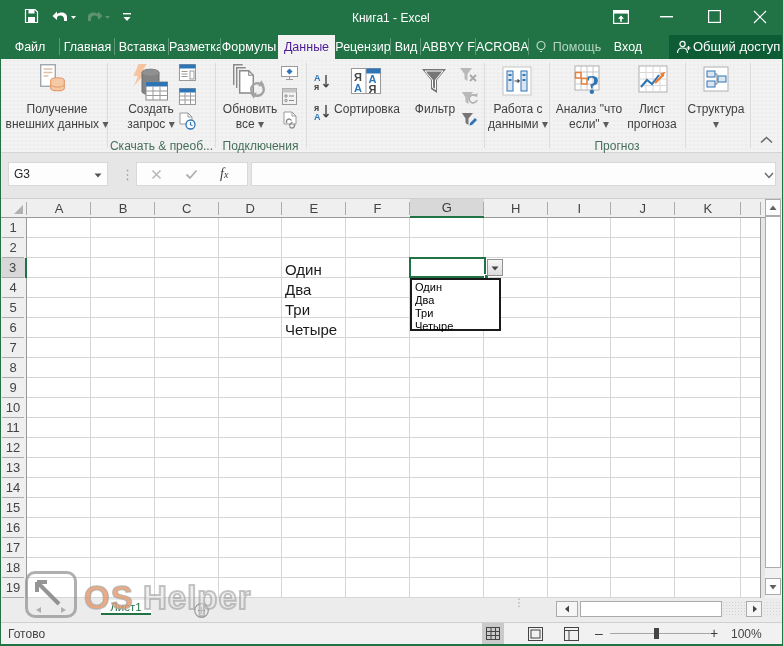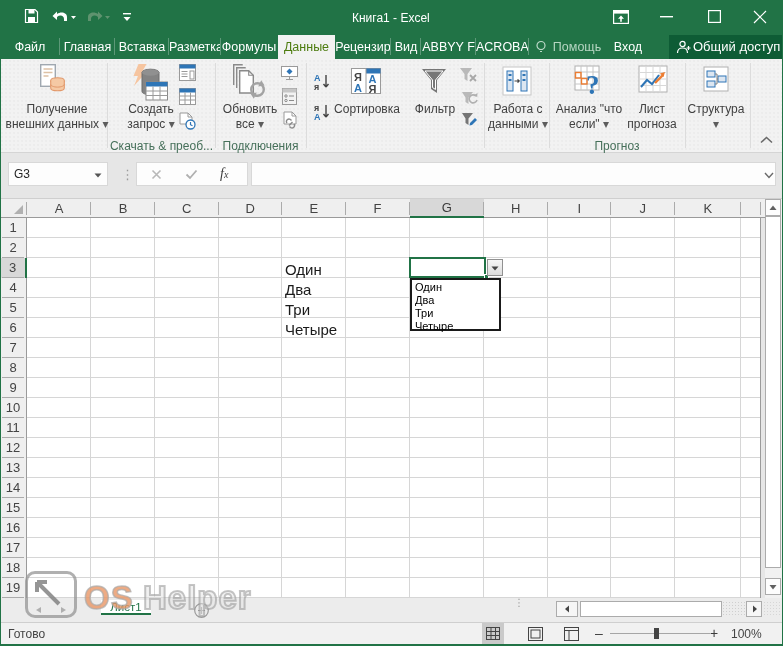--- a/index.html
+++ b/index.html
@@ -6,21 +6,21 @@
   body{width:783px;height:646px;overflow:hidden;font-family:"Liberation Sans",sans-serif;}
   .win{position:absolute;left:0;top:0;width:783px;height:646px;background:#fff;overflow:hidden;}
   .abs{position:absolute;}
   
   .titlebar{position:absolute;left:0;top:0;width:783px;height:35px;background:#217346;}
   .ttl{position:absolute;top:11px;left:352px;color:#fff;font-size:12px;}
   
   .tabrow{position:absolute;left:0;top:35px;width:783px;height:24px;background:#217346;}
   .tab{position:absolute;top:0;height:24px;line-height:24px;color:#fff;font-size:12.5px;text-align:center;overflow:hidden;white-space:nowrap;}
   .tabsep{position:absolute;top:3px;height:17px;width:1px;background:#5d9878;}
-  .tab.active{background:#f2f2f2;color:#4d7c0f;}
+  .tab.active{background:#f2f2f2;color:#4c1d95;}
   
   .ribbon{position:absolute;left:0;top:59px;width:783px;height:93px;background:#f2f2f2;border-bottom:1px solid #d5d5d5;}
   .ribbon .dots{position:absolute;left:0;top:0;width:783px;height:93px;background-image:radial-gradient(circle,#ececec 0.7px,transparent 0.8px);background-size:4px 4px;}
   .gsep{position:absolute;top:4px;height:85px;width:1px;background:#dcdcdc;}
   .rtxt{position:absolute;font-size:12px;color:#414141;text-align:center;white-space:nowrap;}
   .glabel{position:absolute;top:80px;font-size:12px;color:#46705a;text-align:center;white-space:nowrap;}
   .dk{color:#5c5c5c;}
   
   .fbar{position:absolute;left:0;top:153px;width:783px;height:45px;background:#e6e6e6;border-bottom:1px solid #cfcfcf;}
   .fbox{position:absolute;top:9px;height:24px;background:#fdfdfd;border:1px solid #d8d8d8;box-sizing:border-box;}

